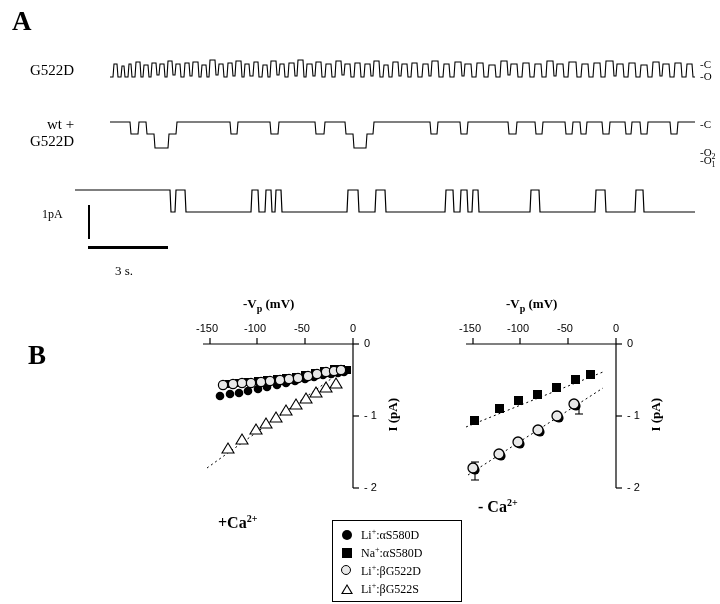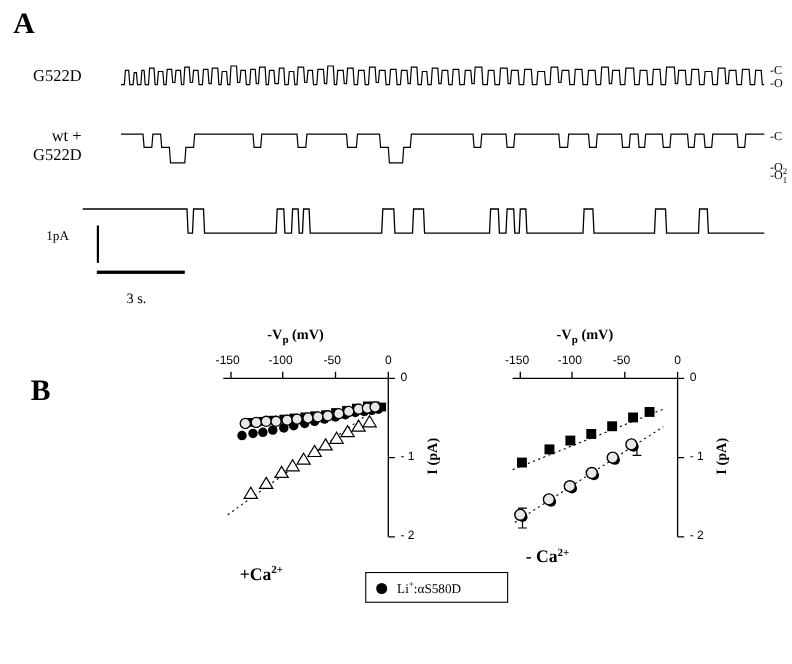--- a/index.html
+++ b/index.html
@@ -353,13 +353,31 @@
 <div class="abs ylabel" style="left:648px;top:398px;writing-mode:vertical-rl;transform:rotate(180deg);">I (pA)</div>
 <div class="abs cond-label" style="left:478px;top:497px;">- Ca<sup style="font-size:10px;">2+</sup></div>
 
 <div class="abs" id="legend">
   <div class="legend-row">
     <span class="legend-sym">
         <span class="sym-filled-circle"></span>
       </span>
     <span class="legend-label">Li<sup>+</sup>:αS580D</span>
   </div>
+  <div class="legend-row">
+    <span class="legend-sym">
+        <span class="sym-filled-square"></span>
+      </span>
+    <span class="legend-label">Na<sup>+</sup>:αS580D</span>
+  </div>
+  <div class="legend-row">
+    <span class="legend-sym">
+        <span class="sym-open-circle"></span>
+      </span>
+    <span class="legend-label">Li<sup>+</sup>:βG522D</span>
+  </div>
+  <div class="legend-row">
+    <span class="legend-sym">
+        <span class="sym-open-tri"></span>
+      </span>
+    <span class="legend-label">Li<sup>+</sup>:βG522S</span>
+  </div>
 </div>
 
 </body></html>

